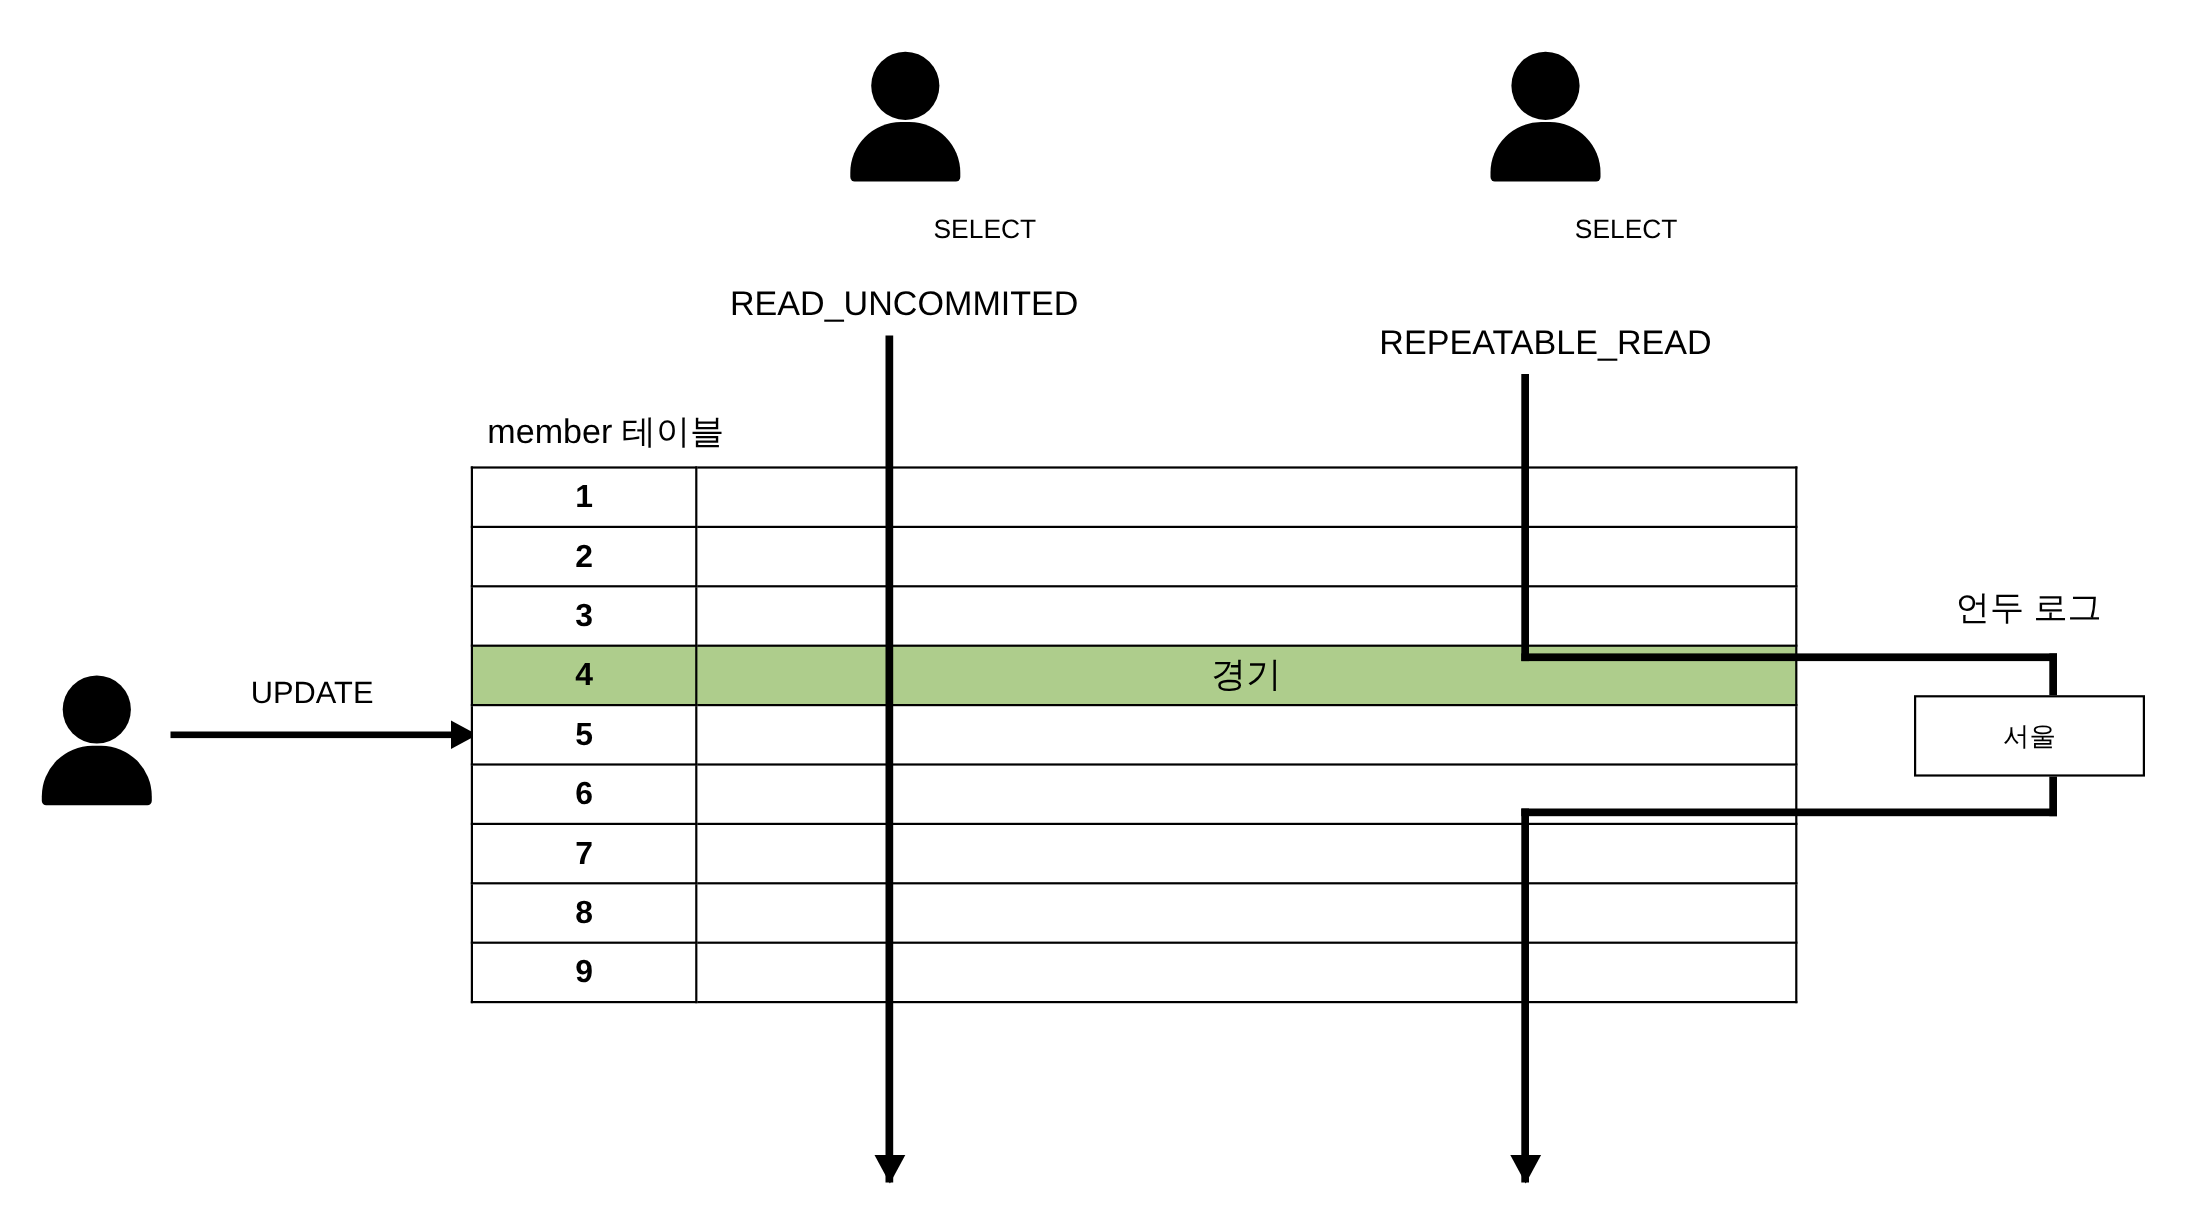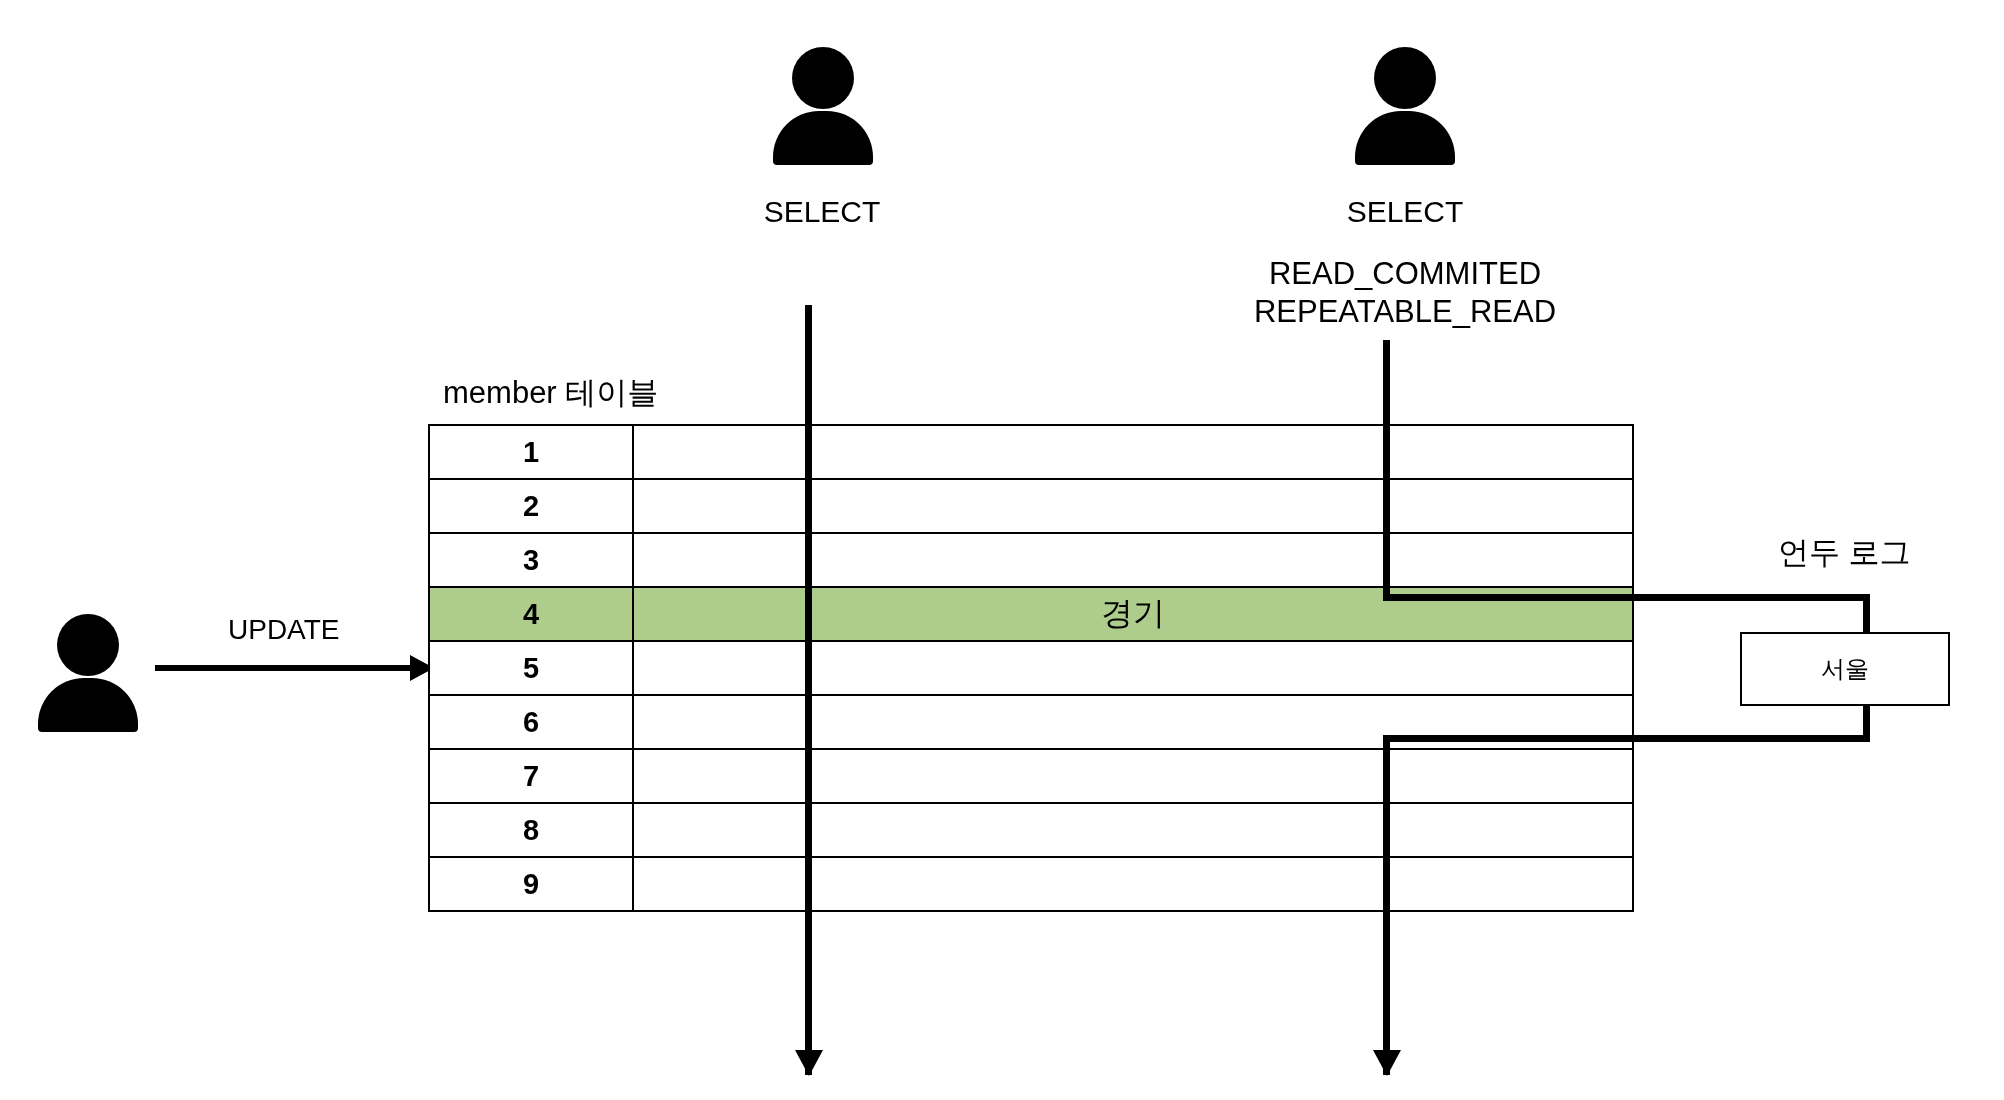--- a/index.html
+++ b/index.html
@@ -36,21 +36,21 @@
     background: #000;
   }
 
   
   .label {
     position: absolute;
     white-space: nowrap;
     color: #000;
     line-height: 1.15;
   }
-  .lbl-actor  { font-size: 30px; text-align: center; }
+  .lbl-actor  { font-size: 24px; text-align: right; }
   .lbl-iso    { font-size: 31px; text-align: center; }
   .lbl-table  { font-size: 31px; margin-top: 15px; }
   .lbl-update { font-size: 28px; }
   .lbl-undo   { font-size: 31px; }
 
   
   #member-table {
     position: absolute;
     border-collapse: collapse;
     table-layout: fixed;
@@ -106,27 +106,27 @@
 </head>
 <body>
 
 <div id="canvas">
 
   <div class="person" style="left:770px; top:45px; width:105px; height:120px;">
     <div class="head" style="width:62px; height:62px; top:2px;"></div>
     <div class="body" style="width:100px; height:54px; top:66px; border-radius:46px 46px 4px 4px;"></div>
   </div>
   <div class="label lbl-actor" style="left:702px; top:195px; width:240px;">SELECT</div>
+  <div class="label lbl-iso" style="left:642px; top:258px; width:360px;">READ_UNCOMMITED</div>
 
   <div class="person" style="left:1352px; top:45px; width:105px; height:120px;">
     <div class="head" style="width:62px; height:62px; top:2px;"></div>
     <div class="body" style="width:100px; height:54px; top:66px; border-radius:46px 46px 4px 4px;"></div>
   </div>
   <div class="label lbl-actor" style="left:1285px; top:195px; width:240px;">SELECT</div>
-  <div class="label lbl-iso" style="left:1225px; top:256px; width:360px;">READ_COMMITED</div>
   <div class="label lbl-iso" style="left:1225px; top:294px; width:360px;">REPEATABLE_READ</div>
 
   <div class="person" style="left:35px; top:612px; width:105px; height:120px;">
     <div class="head" style="width:62px; height:62px; top:2px;"></div>
     <div class="body" style="width:100px; height:54px; top:66px; border-radius:46px 46px 4px 4px;"></div>
   </div>
   <div class="label lbl-update" style="left:228px; top:614px;">UPDATE</div>
 
   <div class="hline" style="left:155px; top:665px; width:265px; height:6px;"></div>
   <div class="arrow-right" style="left:410px; top:655px;"></div>

